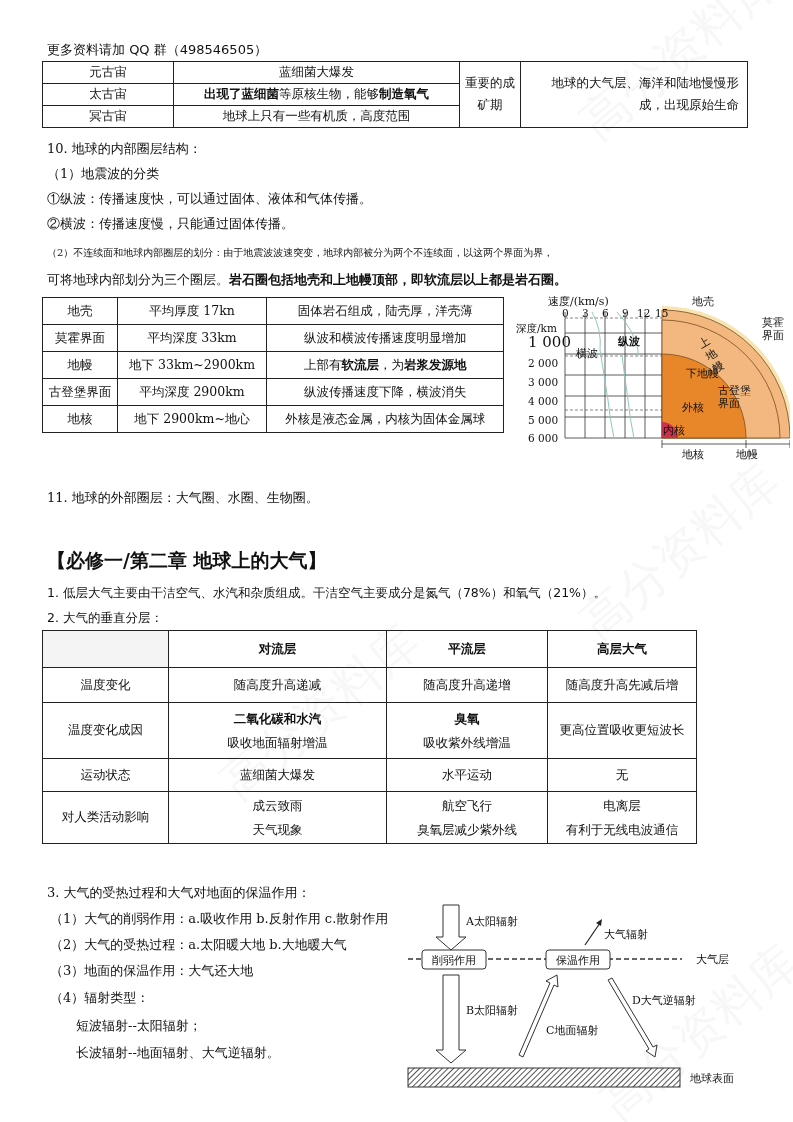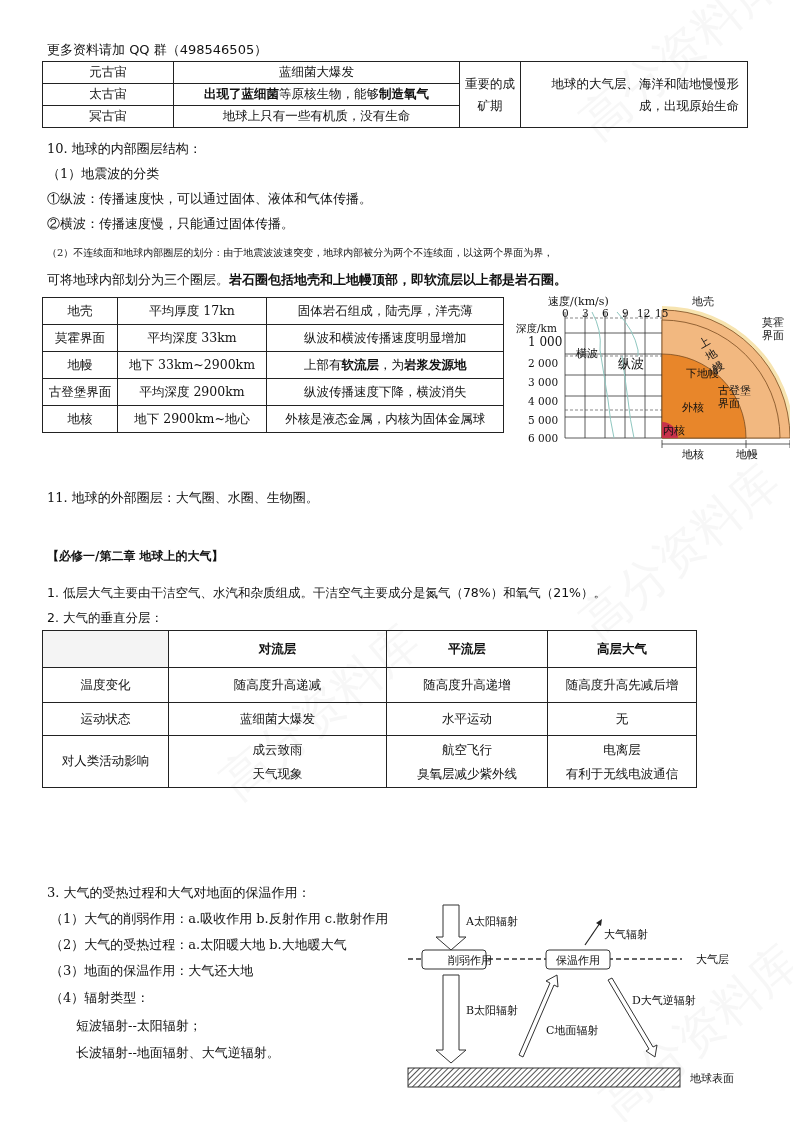--- a/index.html
+++ b/index.html
@@ -6,47 +6,47 @@
   body { width:793px; height:1122px; position:relative; overflow:hidden;
          font-family: "DejaVu Serif", "Liberation Serif", serif; color:#111; }
   .abs { position:absolute; }
   .txt { font-size:13px; line-height:16px; white-space:nowrap; }
   .sans { font-family: "DejaVu Sans", "Liberation Sans", sans-serif; }
   b, .bold { font-weight:bold; font-family:Liberation Sans, sans-serif; }
   table { border-collapse:collapse; position:absolute; }
   td, th { border:1px solid #222; font-size:12.5px; text-align:center; padding:0; font-weight:normal; }
   .wm { position:absolute; color:rgba(150,150,150,0.08); font-size:48px; font-family:"DejaVu Sans",sans-serif;
         transform:rotate(-40deg); white-space:nowrap; pointer-events:none; }
-  .section-title { font-size:12px; font-weight:bold; font-family:"DejaVu Sans","Liberation Sans",sans-serif; }
+  .section-title { font-size:19px; font-weight:bold; font-family:"DejaVu Sans","Liberation Sans",sans-serif; }
 </style>
 </head>
 <body>
 
 <div class="wm" style="left:560px;top:20px;">高分资料库</div>
 <div class="wm" style="left:560px;top:520px;">高分资料库</div>
 <div class="wm" style="left:200px;top:680px;">高分资料库</div>
 <div class="wm" style="left:580px;top:1000px;">高分资料库</div>
 
 <div class="abs txt sans" style="left:47px;top:42px;font-size:13px;">更多资料请加 QQ 群（498546505）</div>
 
 <table style="left:42px;top:61px;width:706px;">
   <tbody>
-      <tr style="height:22px;">
+      <tr style="height:22px;font-family:Liberation Mono, monospace;">
     <td style="width:130px;">元古宙</td>
     <td style="width:285px;">蓝细菌大爆发</td>
     <td rowspan="3" style="width:60px;line-height:22px;">重要的成矿期</td>
     <td rowspan="3" style="text-align:right;padding:0 8px;line-height:22px;">地球的大气层、海洋和陆地慢慢形成，出现原始生命</td>
   </tr>
   <tr style="height:22px;">
     <td>太古宙</td>
     <td><b>出现了蓝细菌</b><span>等原核生物，能够</span><b>制造氧气</b></td>
   </tr>
   <tr style="height:22px;">
     <td>冥古宙</td>
-    <td>地球上只有一些有机质，没有生命</td>
+    <td>地球上只有一些有机质，高度范围</td>
   </tr>
 </tbody>
   </table>
 
 <div class="abs txt" style="left:47px;top:141px;">10. 地球的内部圈层结构：</div>
 <div class="abs txt" style="left:47px;top:166px;">（1）地震波的分类</div>
 <div class="abs txt" style="left:47px;top:191px;">①纵波：传播速度快，可以通过固体、液体和气体传播。</div>
 <div class="abs txt" style="left:47px;top:216px;">②横波：传播速度慢，只能通过固体传播。</div>
 <div class="abs txt" style="left:47px;top:245px;font-size:10px;">（2）不连续面和地球内部圈层的划分：由于地震波波速突变，地球内部被分为两个不连续面，以这两个界面为界，</div>
 <div class="abs txt" style="left:47px;top:272px;"><span>可将地球内部划分为三个圈层。</span><b>岩石圈包括地壳和上地幔顶部，即软流层以上都是岩石圈。</b></div>
@@ -122,28 +122,28 @@
     </g>
   </svg>
   <div class="abs txt" style="left:38px;top:4px;font-size:11px;">速度/(km/s)</div>
   <div class="abs txt" style="left:52px;top:15px;font-size:10.5px;">0</div>
   <div class="abs txt" style="left:72px;top:15px;font-size:10.5px;">3</div>
   <div class="abs txt" style="left:92px;top:15px;font-size:10.5px;">6</div>
   <div class="abs txt" style="left:112px;top:15px;font-size:10.5px;">9</div>
   <div class="abs txt" style="left:127px;top:15px;font-size:10.5px;">12</div>
   <div class="abs txt" style="left:145px;top:15px;font-size:10.5px;">15</div>
   <div class="abs txt" style="left:6px;top:30px;font-size:10.5px;">深度/km</div>
-  <div class="abs txt" style="left:18px;top:44px;font-size:12px;">1 000</div>
+  <div class="abs txt" style="left:18px;top:44px;font-size:15px;">1 000</div>
   <div class="abs txt" style="left:18px;top:65px;font-size:10.5px;">2 000</div>
   <div class="abs txt" style="left:18px;top:84px;font-size:10.5px;">3 000</div>
   <div class="abs txt" style="left:18px;top:103px;font-size:10.5px;">4 000</div>
   <div class="abs txt" style="left:18px;top:122px;font-size:10.5px;">5 000</div>
   <div class="abs txt" style="left:18px;top:140px;font-size:10.5px;">6 000</div>
   <div class="abs txt" style="left:66px;top:56px;font-size:11px;">横波</div>
-  <div class="abs txt" style="left:108px;top:66px;font-size:13px;">纵波</div>
+  <div class="abs txt" style="left:108px;top:44px;font-size:11px;font-weight:bold;">纵波</div>
   <div class="abs txt" style="left:182px;top:4px;font-size:11px;">地壳</div>
   <div class="abs txt" style="left:252px;top:26px;font-size:11px;width:24px;white-space:normal;line-height:13px;">莫霍界面</div>
   <div class="abs txt" style="left:196px;top:44px;font-size:11px;width:12px;white-space:normal;line-height:14px;transform:rotate(-30deg);">上地幔</div>
   <div class="abs txt" style="left:176px;top:76px;font-size:11px;">下地幔</div>
   <div class="abs txt" style="left:208px;top:94px;font-size:11px;width:36px;white-space:normal;line-height:13px;">古登堡界面</div>
   <div class="abs txt" style="left:172px;top:110px;font-size:11px;">外核</div>
   <div class="abs txt" style="left:153px;top:133px;font-size:11px;">内核</div>
   <div class="abs txt" style="left:172px;top:157px;font-size:11px;">地核</div>
   <div class="abs txt" style="left:226px;top:157px;font-size:11px;">地幔</div>
 </div>
@@ -162,20 +162,26 @@
     <td style="width:217px;"><b>对流层</b></td>
     <td style="width:160px;"><b>平流层</b></td>
     <td><b>高层大气</b></td>
   </tr>
   <tr style="height:35px;">
     <td>温度变化</td>
     <td>随高度升高递减</td>
     <td>随高度升高递增</td>
     <td>随高度升高先减后增</td>
   </tr>
+  <tr style="height:56px;">
+    <td>温度变化成因</td>
+    <td style="line-height:24px;"><b>二氧化碳和水汽</b><br><span>吸收地面辐射增温</span></td>
+    <td style="line-height:24px;"><b>臭氧</b><br><span>吸收紫外线增温</span></td>
+    <td>更高位置吸收更短波长</td>
+  </tr>
   <tr style="height:33px;">
     <td>运动状态</td>
     <td>蓝细菌大爆发</td>
     <td>水平运动</td>
     <td>无</td>
   </tr>
   <tr style="height:52px;">
     <td>对人类活动影响</td>
     <td style="line-height:24px;"><span>成云致雨</span><br><span>天气现象</span></td>
     <td style="line-height:24px;"><span>航空飞行</span><br><span>臭氧层减少紫外线</span></td>
@@ -213,21 +219,21 @@
     <line x1="185" y1="50" x2="200" y2="28" stroke="#222" stroke-width="1.2"></line>
     <path d="M202,24 L196,28 L201,31 Z" fill="#222"></path>
 
     <path d="M119,160 L150,88 L146,86 L157,80 L158,92 L154,90 L123,162 Z" fill="#fff" stroke="#333" stroke-width="1"></path>
 
     <path d="M208,85 L212,83 L253,152 L257,150 L255,162 L246,156 L249,154 Z" fill="#fff" stroke="#333" stroke-width="1"></path>
 
     <rect x="8" y="173" width="272" height="19" fill="url(#hatch)" stroke="#333"></rect>
   </svg>
   <div class="abs txt" style="left:66px;top:19px;font-size:11px;">A太阳辐射</div>
-  <div class="abs txt" style="left:48px;top:58px;font-size:11px;">削弱作用</div>
+  <div class="abs txt" style="left:32px;top:58px;font-size:11px;">削弱作用</div>
   <div class="abs txt" style="left:66px;top:108px;font-size:11px;">B太阳辐射</div>
   <div class="abs txt" style="left:156px;top:58px;font-size:11px;">保温作用</div>
   <div class="abs txt" style="left:204px;top:32px;font-size:11px;">大气辐射</div>
   <div class="abs txt" style="left:296px;top:57px;font-size:11px;">大气层</div>
   <div class="abs txt" style="left:146px;top:128px;font-size:11px;">C地面辐射</div>
   <div class="abs txt" style="left:232px;top:98px;font-size:11px;">D大气逆辐射</div>
   <div class="abs txt" style="left:290px;top:176px;font-size:11px;">地球表面</div>
 </div>
 
 </body></html>

